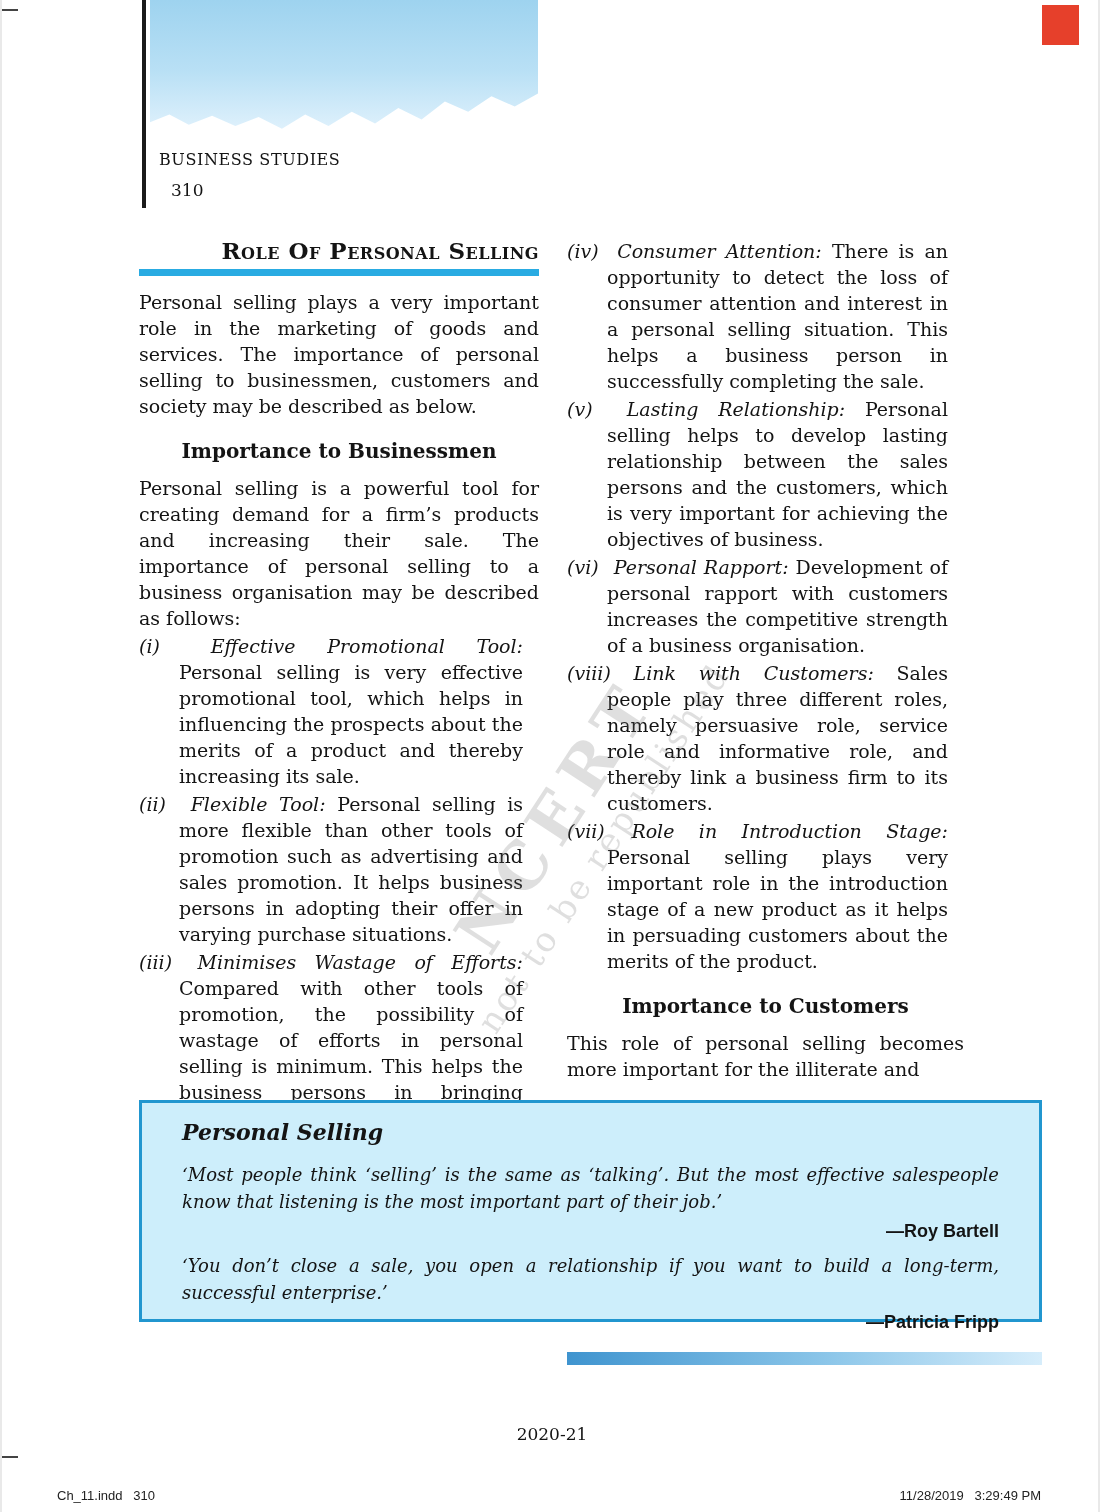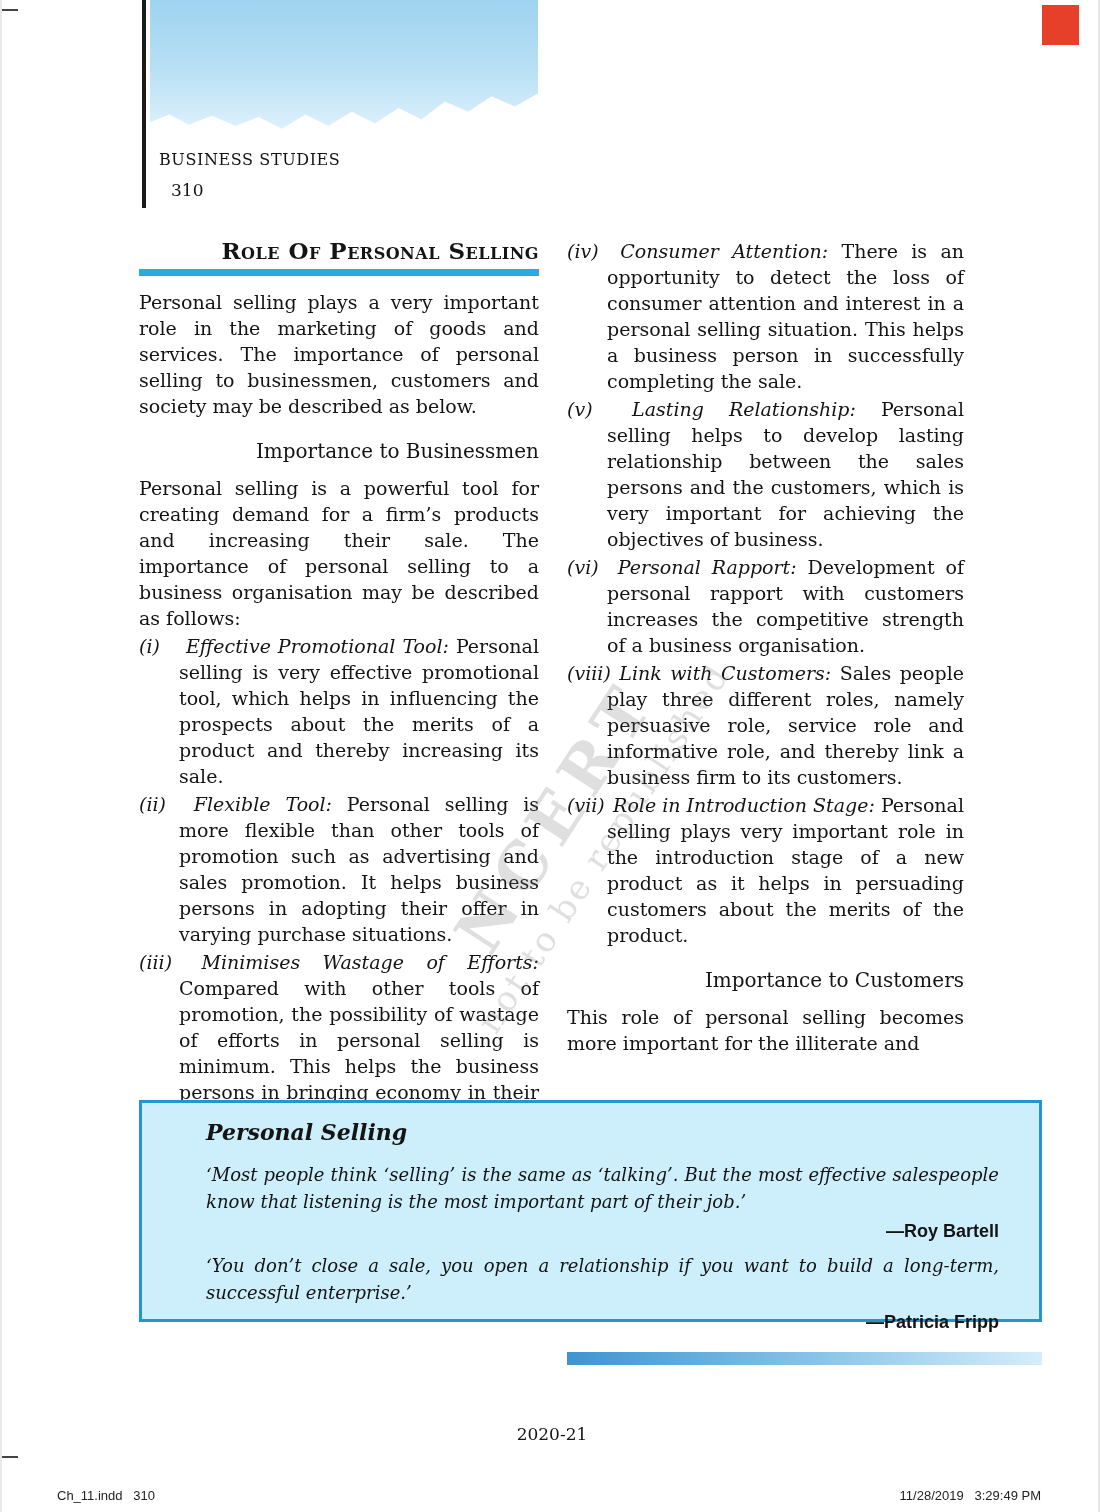--- a/index.html
+++ b/index.html
@@ -39,32 +39,32 @@
   
   .col{position:absolute;top:238px;font-size:19px;line-height:26px;text-align:justify;z-index:2;}
   .col-left{left:137px;width:400px;}
   .col-right{left:565px;width:397px;}
 
   .section-heading{
     margin:0;font-size:23px;font-weight:bold;font-variant:small-caps;
     letter-spacing:.5px;text-align:right;line-height:26px;
   }
   .heading-rule{height:7px;background:#29abe2;margin:5px 0 13px 0;}
-  .sub-heading{margin:20px 0 12px 0;font-size:20px;font-weight:normal;text-align:right;line-height:24px;}
+  .sub-heading{margin:20px 0 12px 0;font-size:20px;font-weight:bold;text-align:center;line-height:24px;}
   p{margin:0 0 2px 0;}
 
-  .list-item{padding-left:40px;margin:0 0 2px 0;}
+  .list-item{padding-left:40px;margin:0 16px 2px 0;}
   .marker{display:inline-block;min-width:40px;margin-left:-40px;font-style:italic;}
   .term{font-style:italic;}
 
   
   .quote-box{
     position:absolute;left:137px;top:1100px;width:903px;height:222px;
     background:#cdeefb;border:3px solid #2196cf;box-sizing:border-box;
-    padding:16px 40px 10px 64px;z-index:2;
+    padding:16px 40px 10px 40px;z-index:2;
   }
   .quote-title{margin:0 0 16px 0;font-size:22px;font-weight:bold;font-style:italic;text-align:left;}
   .quote-text{font-size:18px;line-height:27px;text-align:justify;margin:0 0 6px 0;font-style:italic;}
   .quote-author{font-family:"Liberation Sans",sans-serif;font-weight:bold;font-size:18px;text-align:right;margin:0 0 10px 0;}
 
   .blue-bar{
     position:absolute;left:565px;top:1352px;width:475px;height:13px;
     background:linear-gradient(90deg,#3f94cf 0%,#8cc6e9 55%,#d6edfb 100%);
   }
 

